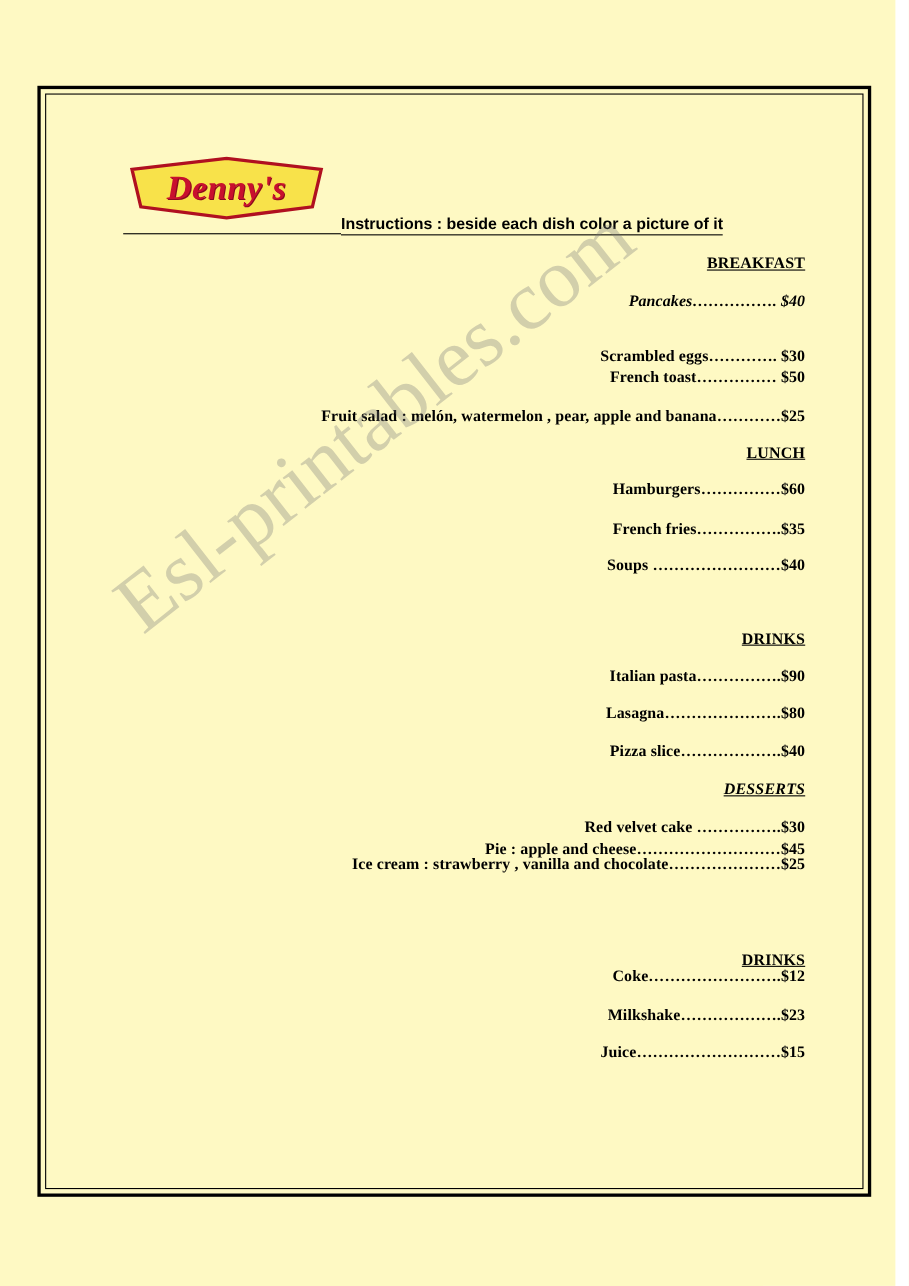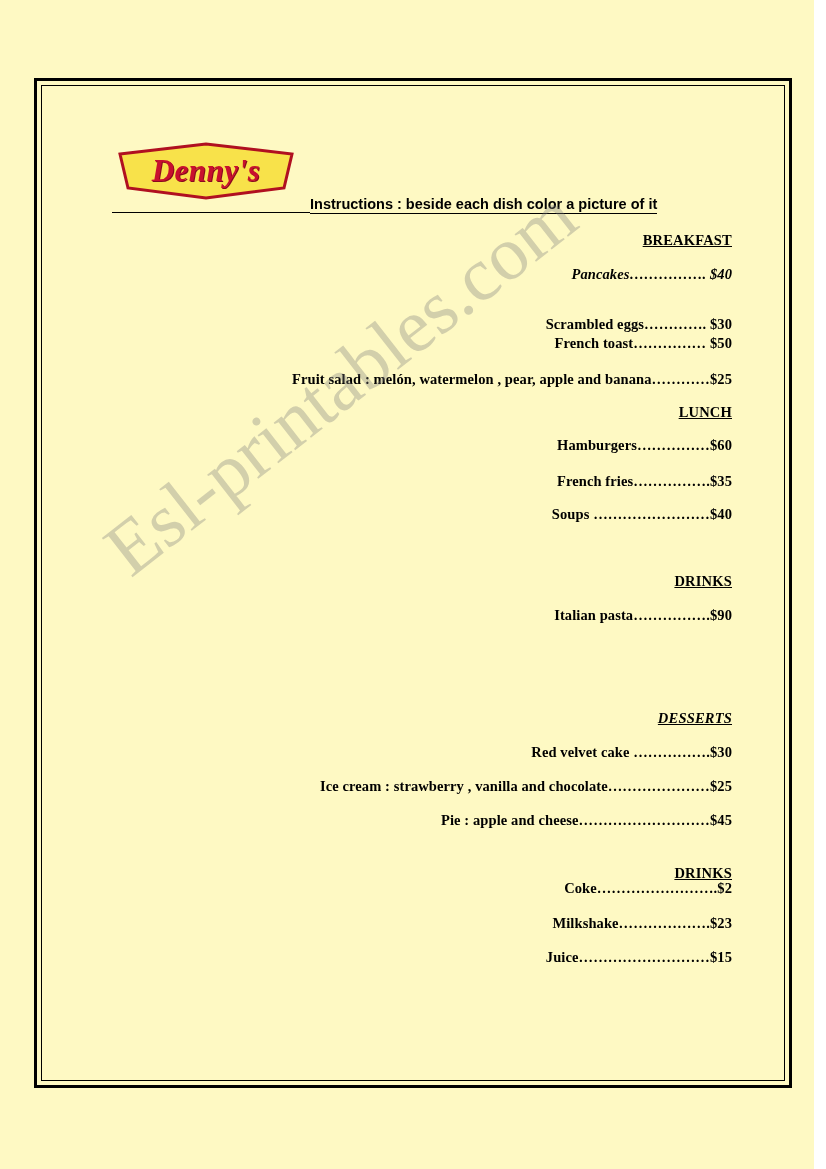--- a/index.html
+++ b/index.html
@@ -184,39 +184,45 @@
   <div class="block" style="top:506px;">
     <p class="item-line">Soups ……………………$40</p>
   </div>
 
   <div class="block" style="top:573px;">
     <p class="section-head">DRINKS</p>
   </div>
   <div class="block" style="top:607px;">
     <p class="item-line">Italian pasta…………….$90</p>
   </div>
+  <div class="block" style="top:641px;">
+    <p class="item-line">Lasagna………………….$80</p>
+  </div>
+  <div class="block" style="top:675px;">
+    <p class="item-line">Pizza slice……………….$40</p>
+  </div>
 
   <div class="block" style="top:710px;font-style:italic;">
     <p class="section-head">DESSERTS</p>
   </div>
   <div class="block" style="top:744px;">
     <p class="item-line">Red velvet cake …………….$30</p>
   </div>
   <div class="block" style="top:778px;">
     <p class="item-line">Ice cream : strawberry , vanilla and chocolate…………………$25</p>
   </div>
-  <div class="block" style="top:812px;">
+  <div class="block" style="top:764px;">
     <p class="item-line">Pie : apple and cheese………………………$45</p>
   </div>
 
   <div class="block" style="top:865px;">
     <p class="section-head">DRINKS</p>
   </div>
   <div class="block" style="top:880px;">
-    <p class="item-line">Coke…………………….$2</p>
+    <p class="item-line">Coke…………………….$12</p>
   </div>
   <div class="block" style="top:915px;">
     <p class="item-line">Milkshake……………….$23</p>
   </div>
   <div class="block" style="top:949px;">
     <p class="item-line">Juice………………………$15</p>
   </div>
 
   <div class="watermark">
     <span>Esl-printables.com</span>

